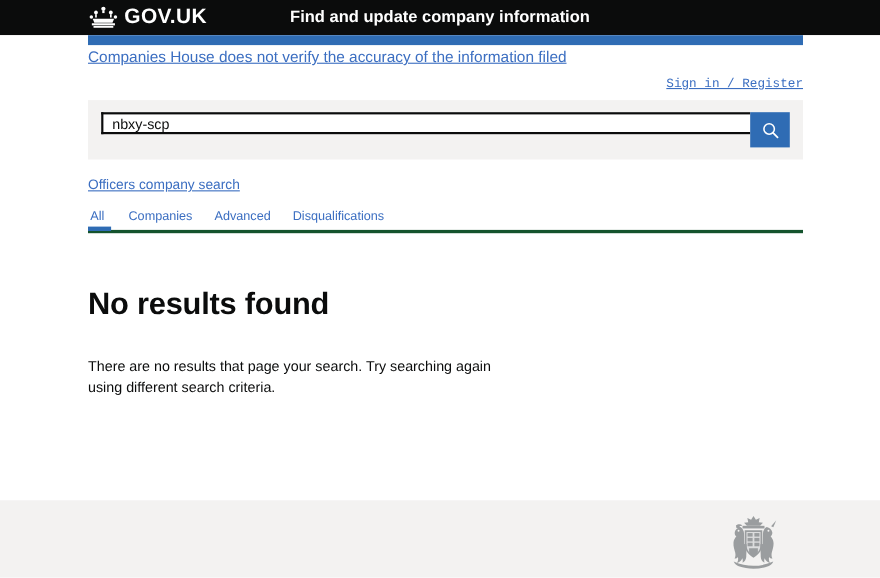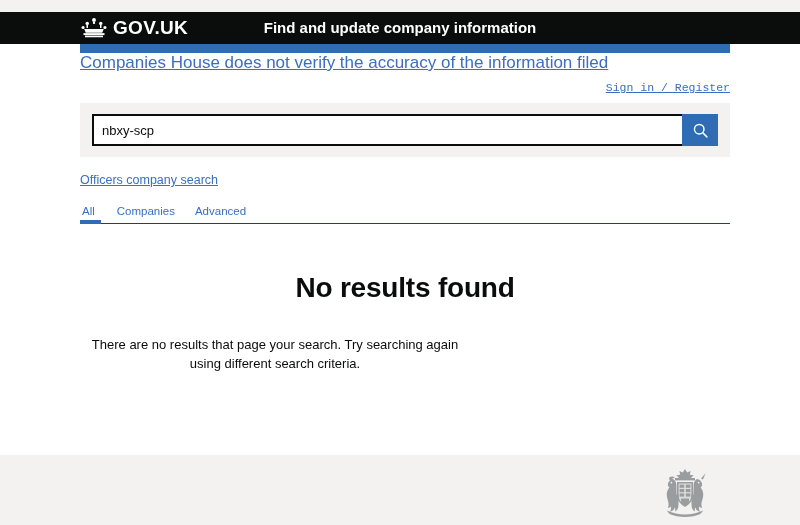--- a/index.html
+++ b/index.html
@@ -20,21 +20,20 @@
   
   .govuk-header {
     background: #0b0c0c;
     height: 32px;
     width: 100%;
     position: relative;
   }
   .header-inner {
     position: relative;
     height: 32px;
-    margin-top: 12px;
   }
   .brand {
     position: absolute;
     left: 80px;
     top: 5px;
     display: flex;
     align-items: center;
     gap: 5px;
     text-decoration: none;
   }
@@ -82,21 +81,21 @@
     left: 80px;
     top: 9px;
     width: 650px;
   }
 
   
   .banner-link {
     display: inline-block;
     margin-top: 2px;
     color: #3b6ec1;
-    font-size: 17px;
+    font-size: 14px;
     text-decoration: underline;
     line-height: 16px;
   }
 
   
   .signin-row {
     text-align: right;
     margin-top: 8px;
     height: 16px;
   }
@@ -112,21 +111,21 @@
     background: #f3f2f1;
     padding: 11px 12px;
     margin-top: 8px;
     box-sizing: border-box;
     width: 650px;
     display: flex;
     align-items: stretch;
   }
   .search-input {
     flex: 1;
-    height: 32px;
+    height: 20px;
     border: 2px solid #0b0c0c;
     background: #ffffff;
     font-family: "Liberation Sans", sans-serif;
     font-size: 13px;
     color: #0b0c0c;
     padding: 0 8px;
     box-sizing: border-box;
     outline: none;
     border-right: none;
   }
@@ -149,21 +148,21 @@
   }
   .advanced-link {
     color: #3b6ec1;
     font-size: 12.5px;
     text-decoration: underline;
   }
 
   
   .tabs {
     margin-top: 13px;
-    border-bottom: 1px solid #14532d;
+    border-bottom: 3px solid #14532d;
     display: flex;
     align-items: flex-end;
     height: 24px;
     width: 650px;
     box-sizing: border-box;
   }
   .tab {
     font-size: 11.5px;
     color: #3b6ec1;
     padding: 0 10px 6px 10px;
@@ -182,21 +181,20 @@
     left: 0;
     right: 6px;
     bottom: -1px;
     height: 4px;
     background: #2f6cb4;
   }
 
   
   .results {
     margin-top: 48px;
-    text-align: center;
   }
   .page-title {
     font-size: 28px;
     font-weight: bold;
     color: #0b0c0c;
     margin: 0;
     letter-spacing: -0.2px;
   }
   .results-text {
     margin: 31px 0 0 0;
@@ -306,20 +304,21 @@
     </div>
 
     <div class="advanced-row">
       <a class="advanced-link" href="#">Officers company search</a>
     </div>
 
     <div class="tabs">
       <a class="tab active" href="#">All</a>
       <a class="tab" href="#">Companies</a>
       <a class="tab" href="#">Advanced</a>
+      <a class="tab" href="#">Disqualifications</a>
     </div>
 
     <div class="results">
       <h1 class="page-title">No results found</h1>
       <p class="results-text">There are no results that page your search. Try searching again using different search criteria.</p>
     </div>
 
   </div>
 
   <div class="feedback-bar">

